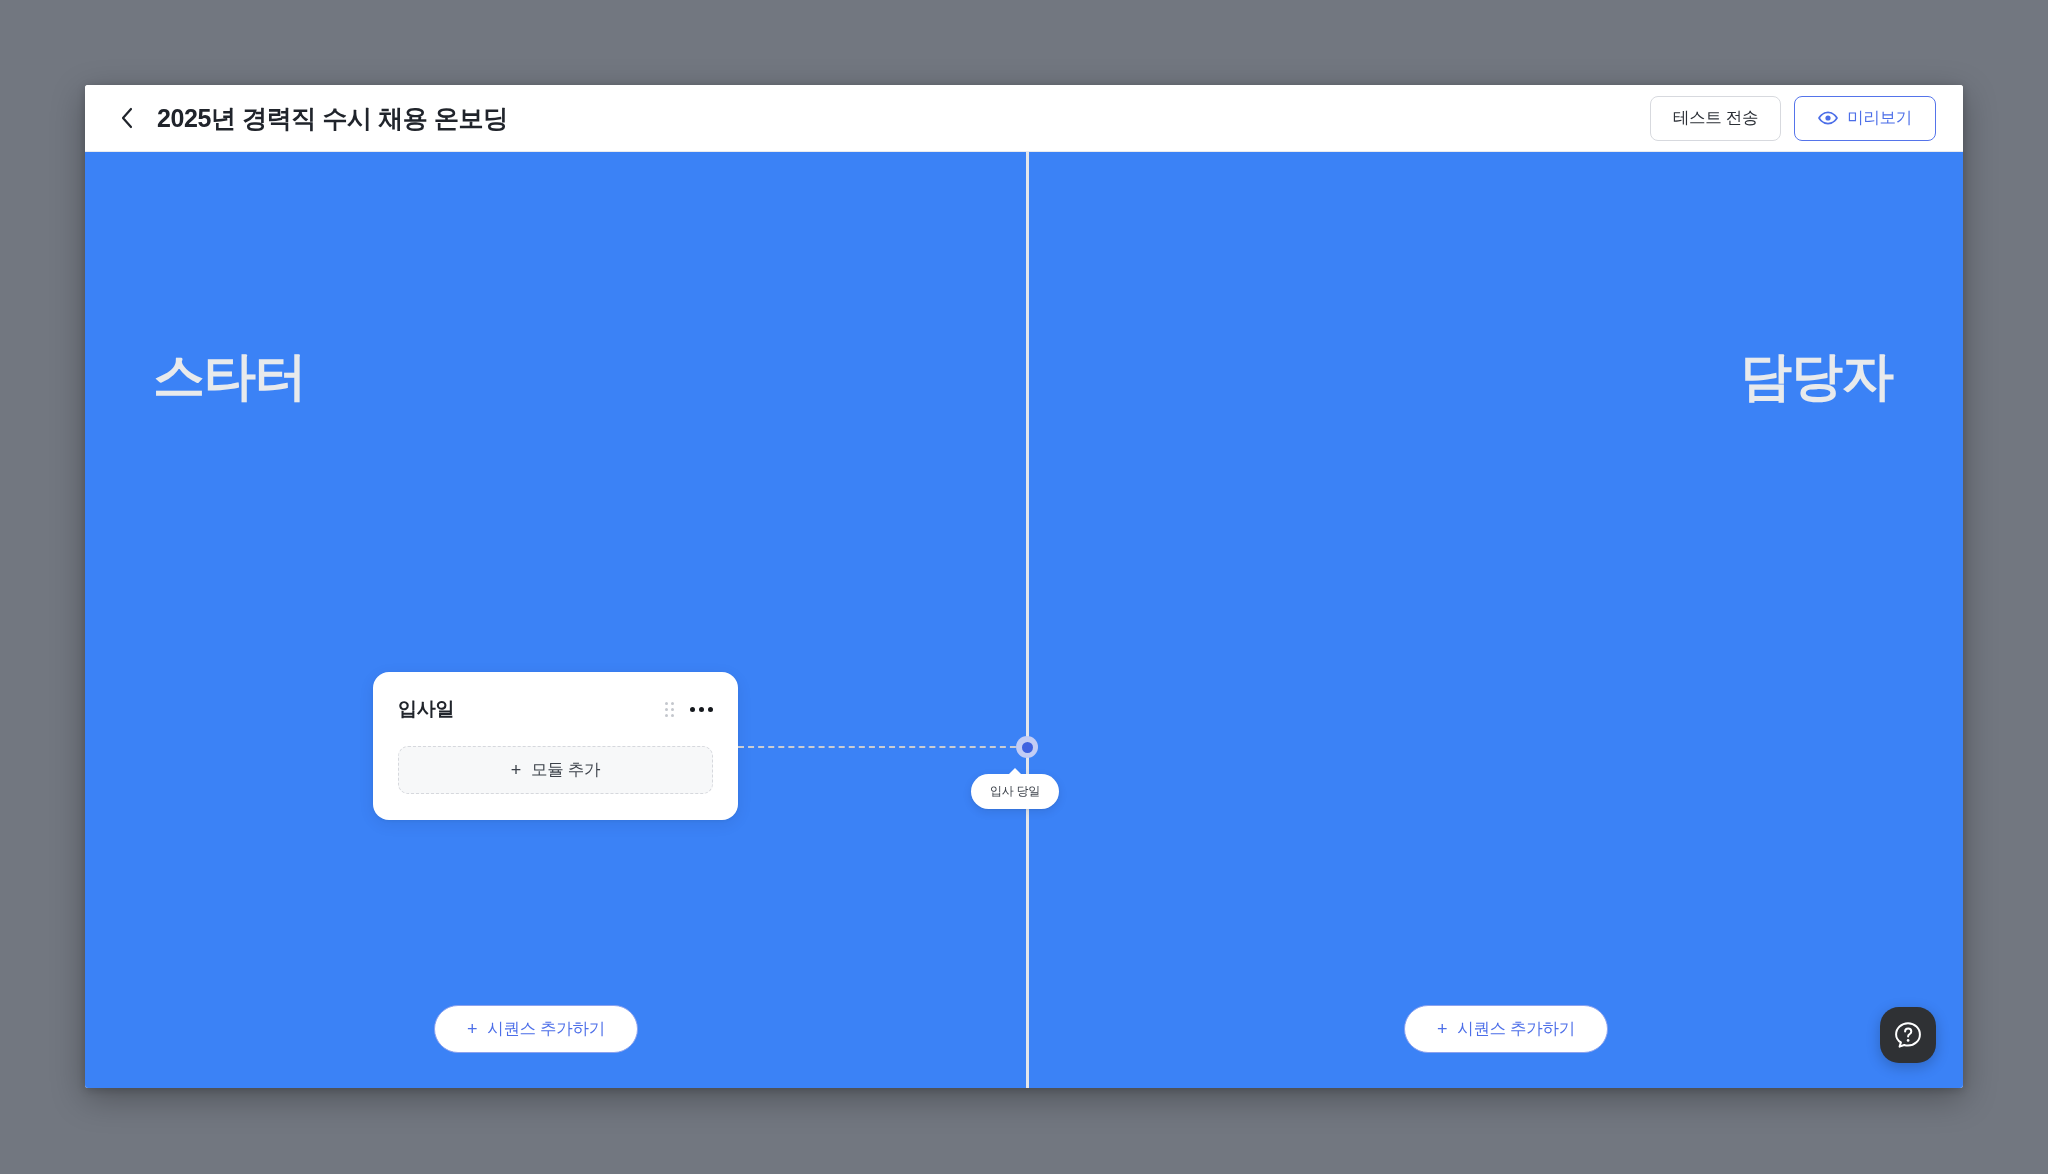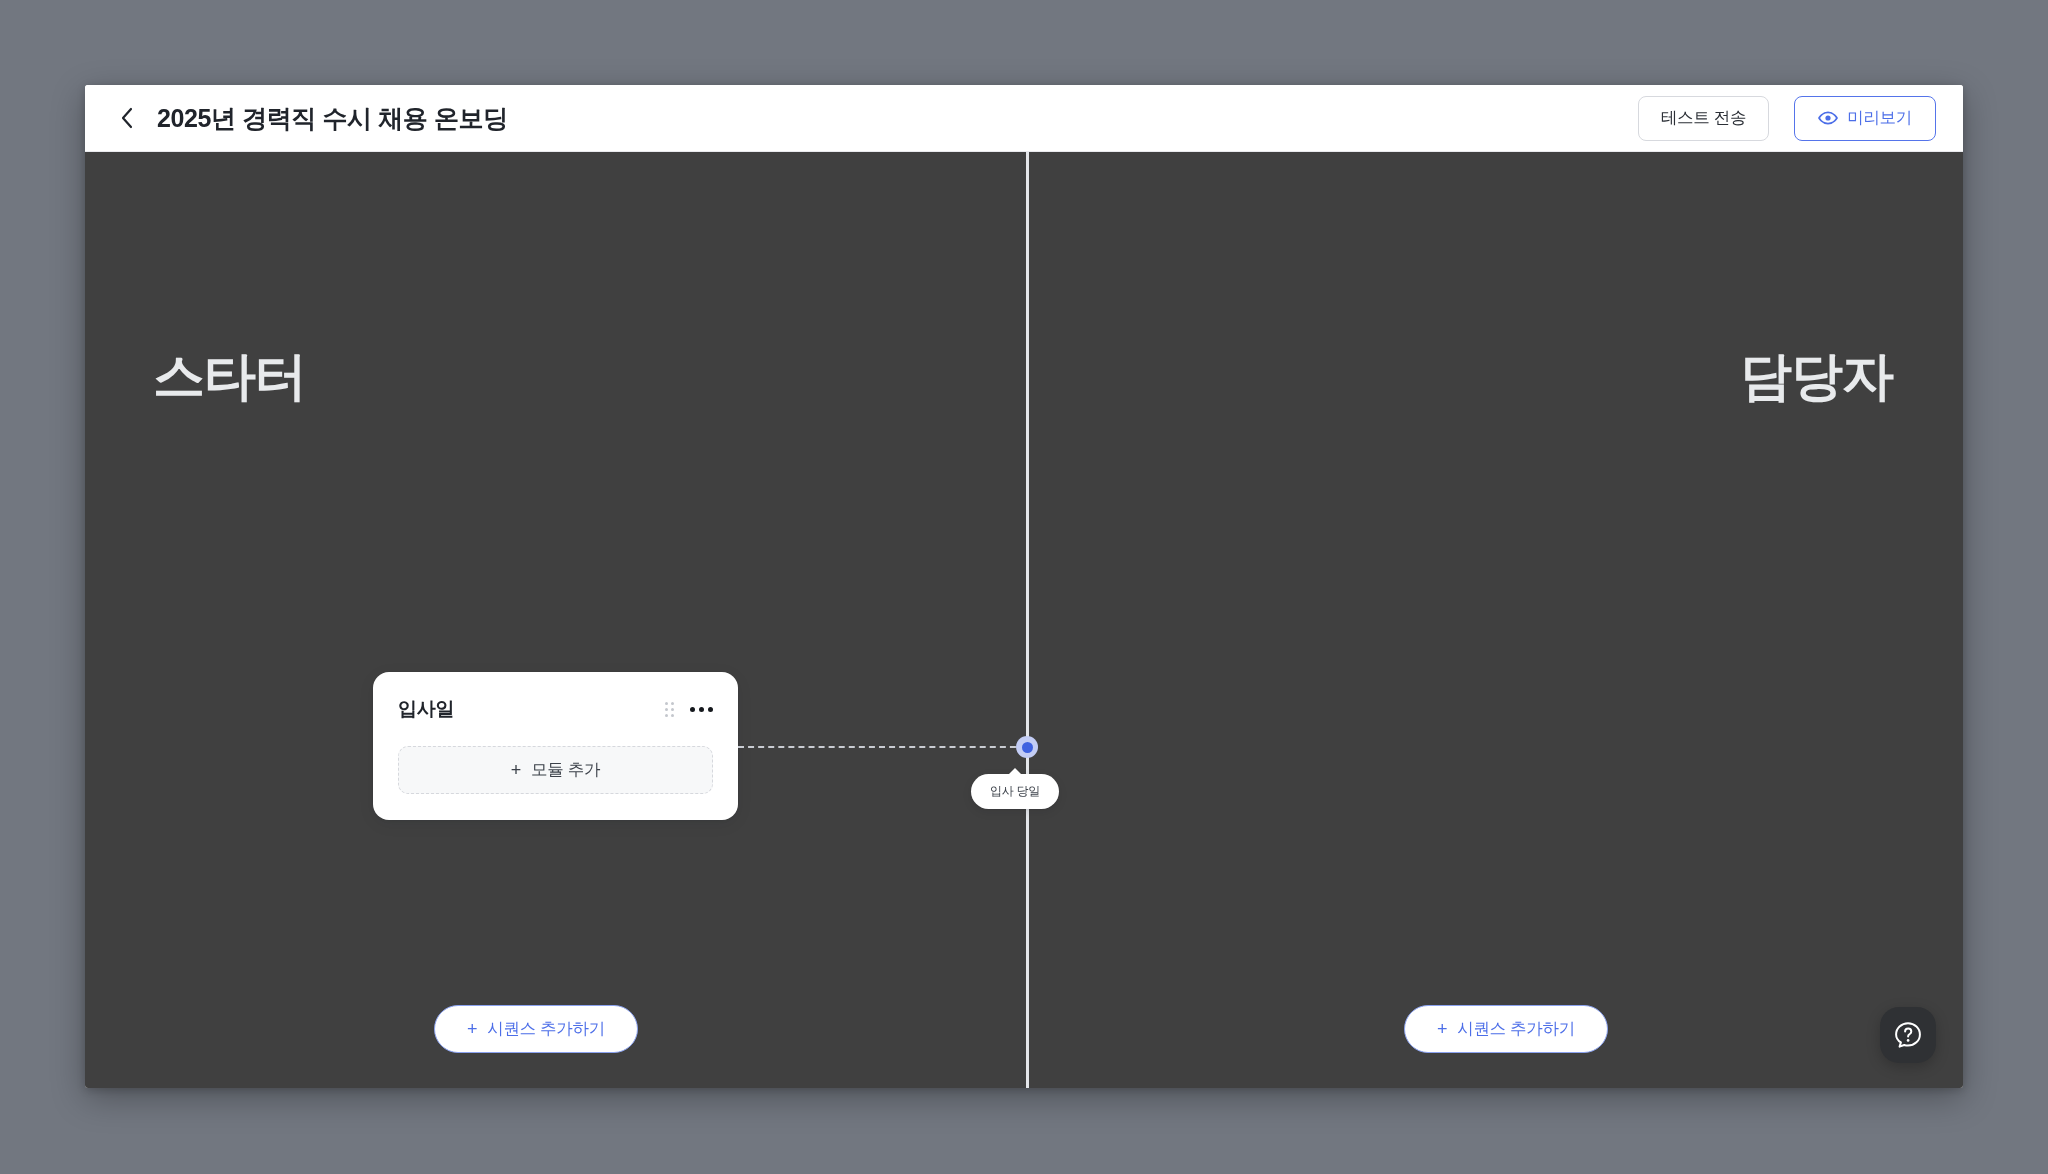--- a/index.html
+++ b/index.html
@@ -60,21 +60,21 @@
     font-weight: bold;
     color: #20242b;
     letter-spacing: -0.4px;
     margin-left: 16px;
     white-space: nowrap;
   }
   .header-spacer { flex: 1 1 auto; }
   .header-actions {
     display: flex;
     align-items: center;
-    gap: 25px;
+    gap: 13px;
   }
   .btn {
     font-family: inherit;
     font-size: 16.5px;
     border-radius: 8px;
     height: 45px;
     box-sizing: border-box;
     cursor: pointer;
     display: inline-flex;
     align-items: center;
@@ -94,21 +94,21 @@
     padding: 2px 23px;
     gap: 9px;
     letter-spacing: -0.3px;
   }
   .btn-primary-outline svg { display: block; }
 
   
   .canvas {
     flex: 1 1 auto;
     position: relative;
-    background: #404040;
+    background: #3b82f6;
     overflow: hidden;
   }
   .lane {
     position: absolute;
     top: 0;
     bottom: 0;
   }
   .lane-left  { left: 0; width: 941px; }
   .lane-right { left: 944px; right: 0; }
 

